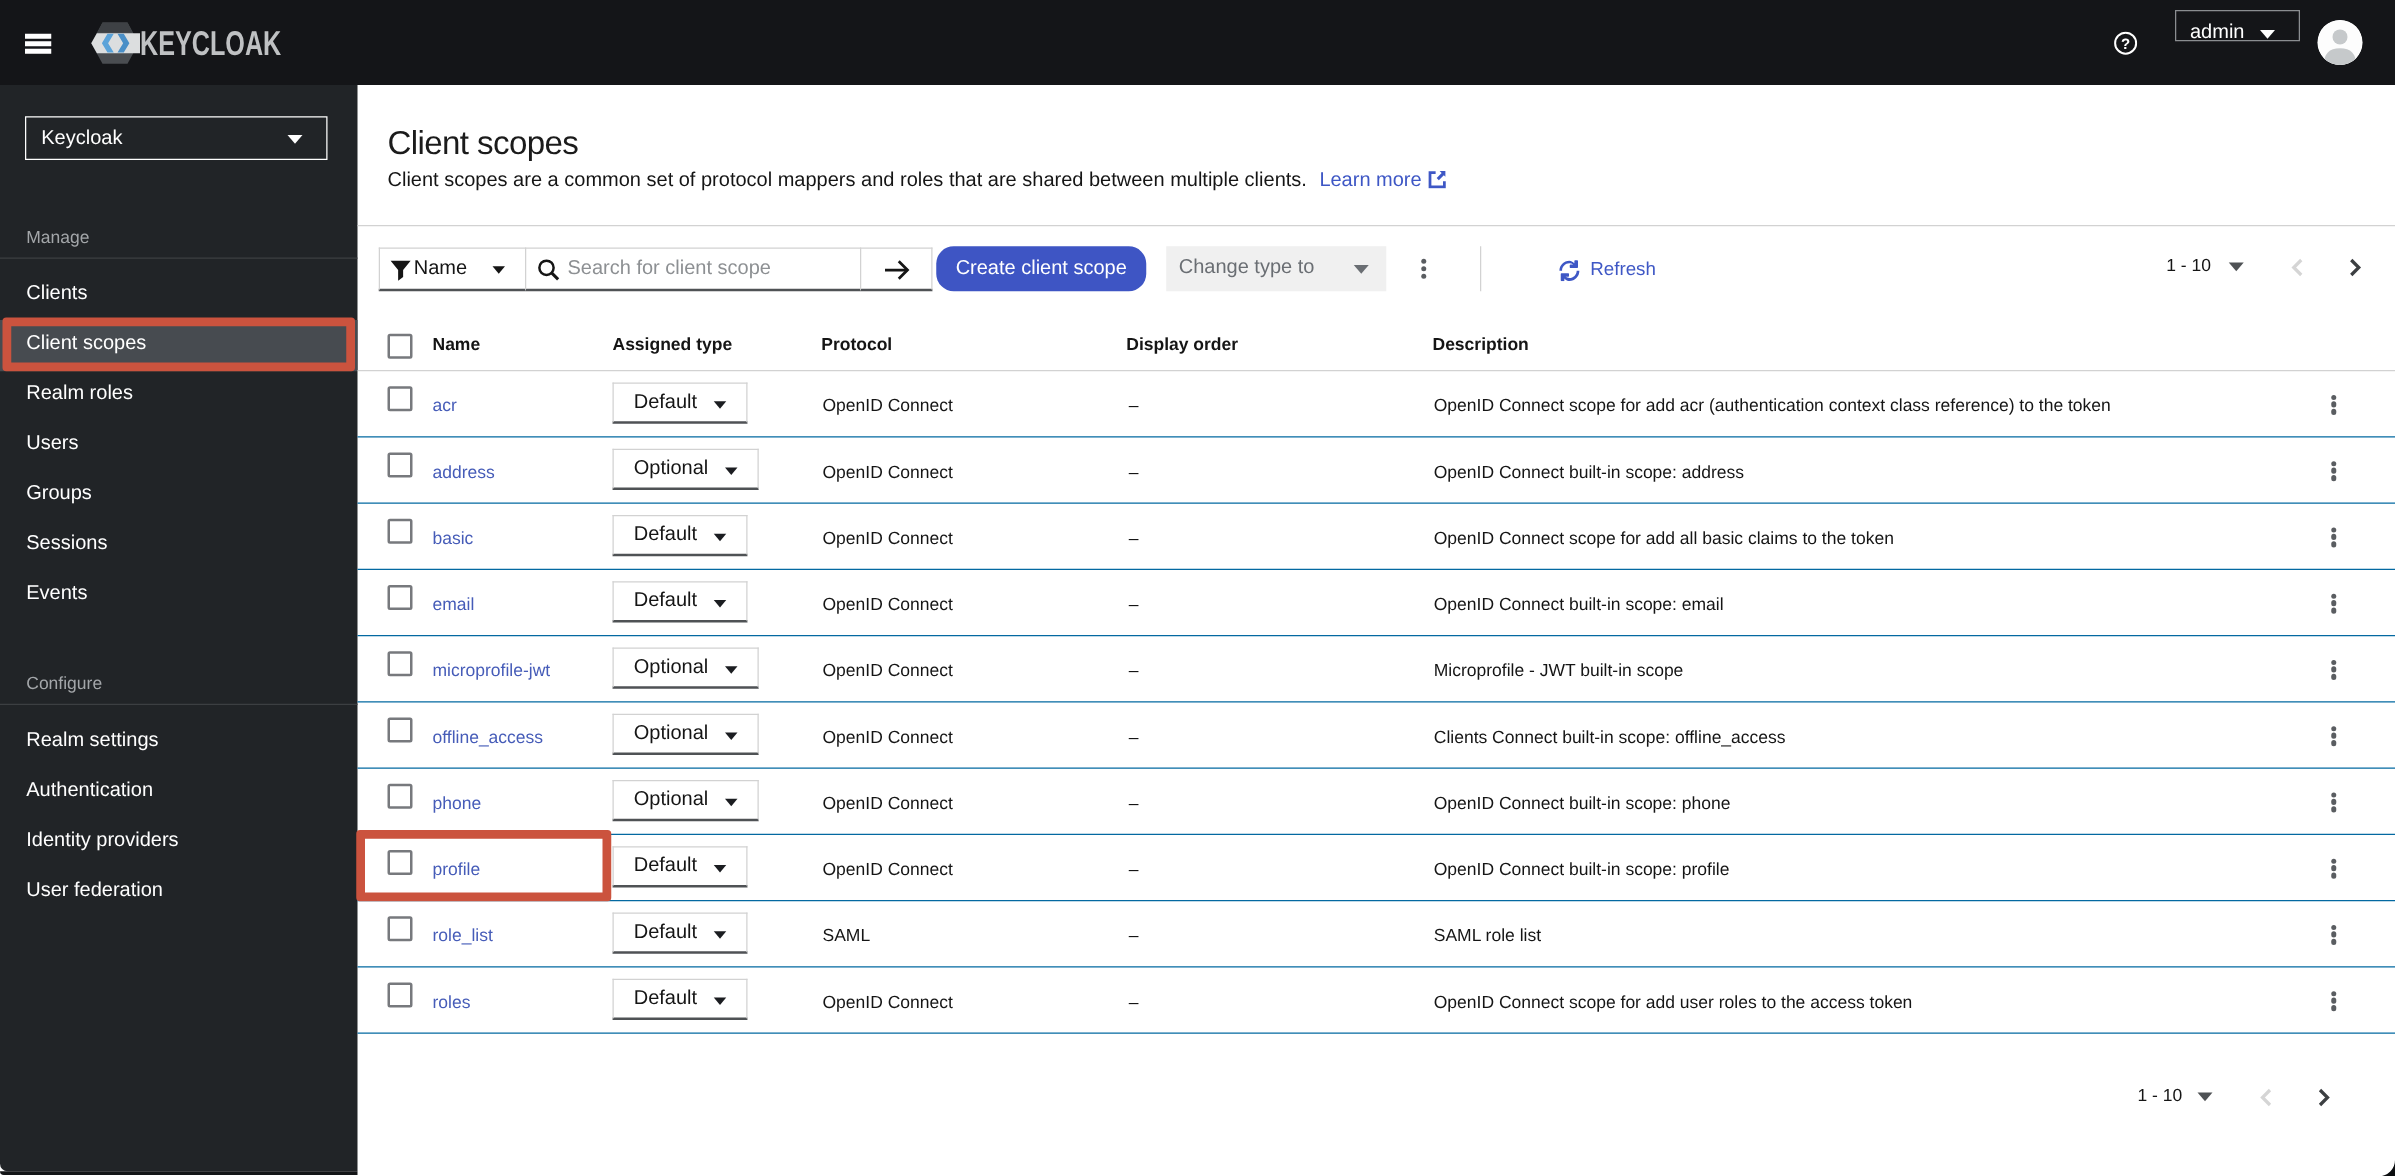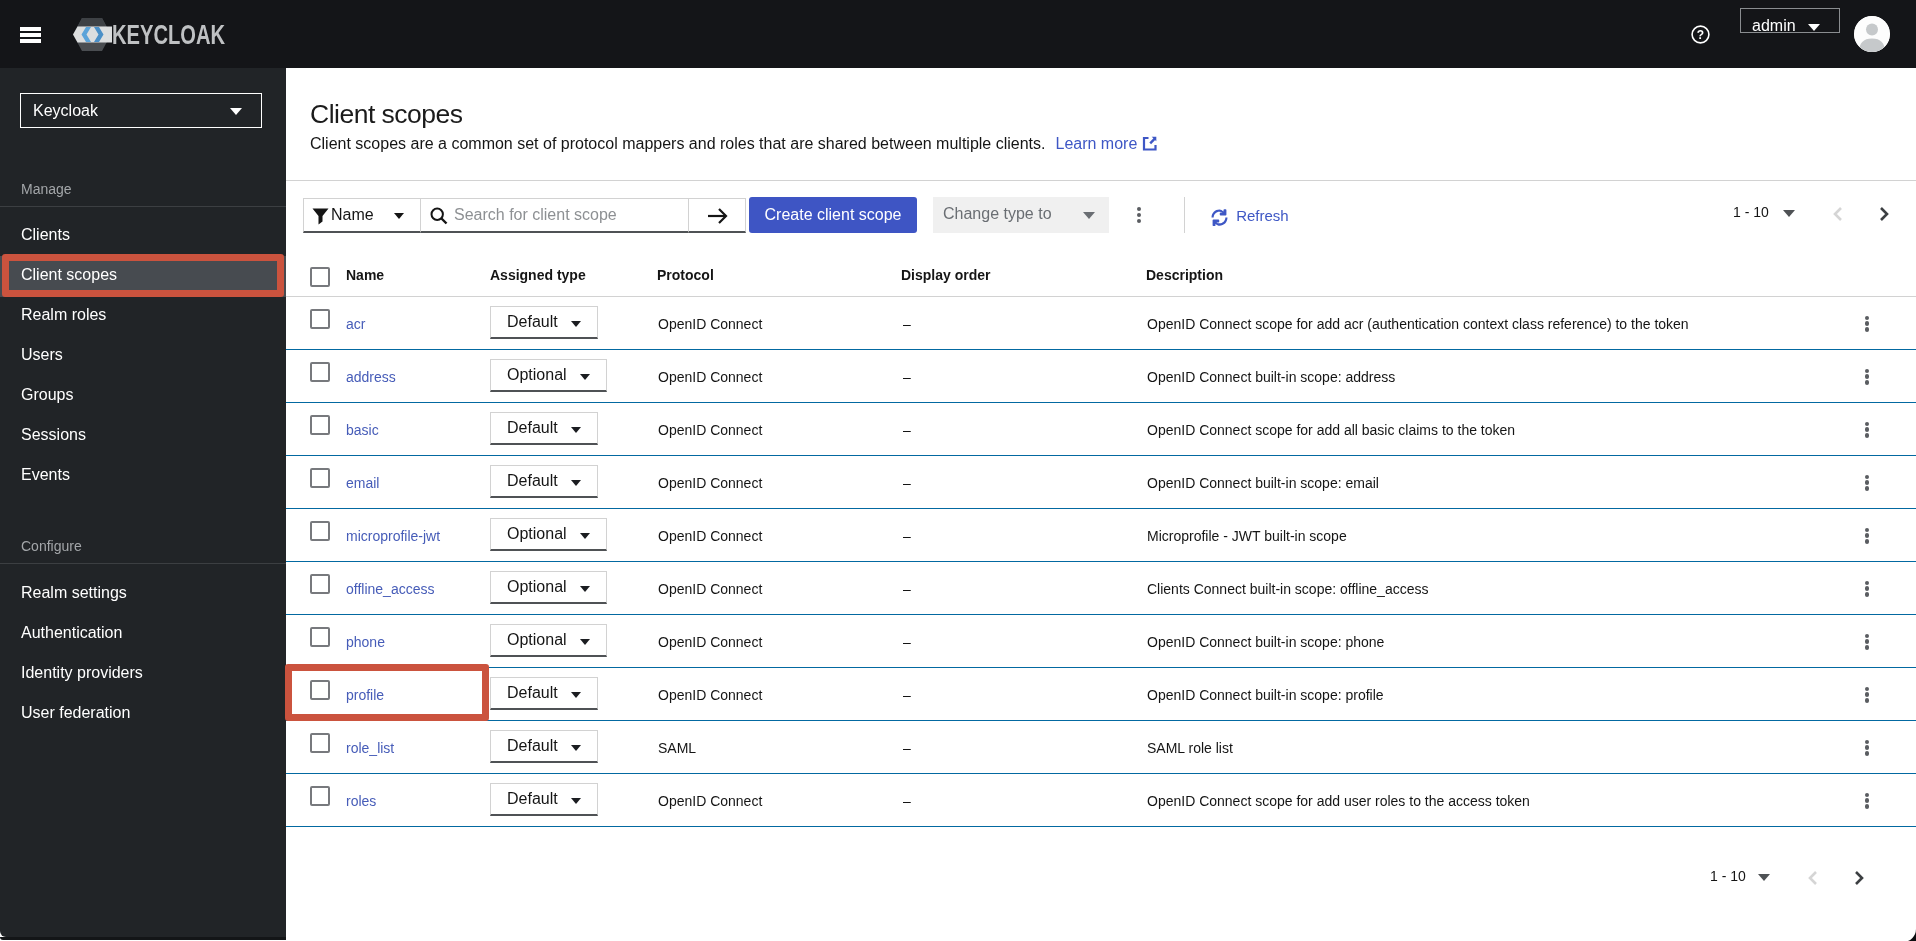--- a/index.html
+++ b/index.html
@@ -36,29 +36,29 @@
 #desc a { color:#3e57c5; text-decoration:none; margin-left:10px; }
 #hdrline { position:absolute; left:286px; top:180px; width:1630px; height:1px; background:#d2d2d2; }
 
 .ctl { position:absolute; background:#fff; border:1px solid #d2d2d2; border-bottom:2px solid #4f5255; }
 #fName { left:303px; top:198px; width:117px; height:35px; border-right:none; }
 #fSearch { left:420px; top:198px; width:268px; height:35px; border-right:none; border-left:1px solid #d2d2d2; }
 #fArrow { left:688px; top:198px; width:58px; height:35px; border-left:1px solid #d2d2d2; }
 #fName .txt { position:absolute; left:27px; top:7px; font-size:16px; color:#151515; }
 #fName .car { position:absolute; right:16px; top:14px; width:0; height:0; border-left:5.5px solid transparent; border-right:5.5px solid transparent; border-top:6.5px solid #151515; }
 #fSearch .ph { position:absolute; left:33px; top:7px; font-size:16px; color:#8d9093; }
-#createbtn { position:absolute; left:749px; top:197px; width:168px; height:36px; background:#3e55c4; border-radius:3px; color:#fff; font-size:16px; text-align:center; line-height:35px; }
+#createbtn { position:absolute; left:749px; top:197px; width:168px; height:36px; background:#3e55c4; border-radius:14px; color:#fff; font-size:16px; text-align:center; line-height:35px; }
 #changetype { position:absolute; left:933px; top:197px; width:176px; height:36px; background:#f0f0f0; color:#6a6e73; font-size:16px; }
 #changetype .txt { position:absolute; left:10px; top:8px; font-size:16px; }
 #changetype .car { position:absolute; right:14px; top:15px; width:0; height:0; border-left:6px solid transparent; border-right:6px solid transparent; border-top:7px solid #6a6e73; }
 .kebab { width:4.4px; }
 .kebab div { width:4.4px; height:4.4px; border-radius:50%; background:#5a5d61; margin-bottom:1.5px; }
 #tkebab { position:absolute; left:1137px; top:207px; }
 #tooldiv { position:absolute; left:1184px; top:197px; width:1px; height:36px; background:#d2d2d2; }
-#refresh { position:absolute; left:1211px; top:207px; color:#3e57c5; font-size:15px; }
+#refresh { position:absolute; left:1247px; top:207px; color:#3e57c5; font-size:15px; }
 #refresh span { vertical-align:2px; margin-left:4px; }
 
 .pgnum { position:absolute; font-size:14px; color:#151515; font-weight:400; white-space:nowrap; }
 .pgcar { position:absolute; width:0; height:0; border-left:6px solid transparent; border-right:6px solid transparent; border-top:7px solid #4f5255; }
 .pgch { position:absolute; }
 
 #thead { position:absolute; left:286px; top:250px; width:1630px; height:47px; border-bottom:1px solid #d2d2d2; font-weight:700; font-size:14px; color:#151515; }
 .cbx { position:absolute; width:20px; height:20px; border:2px solid #77797d; border-radius:2px; background:#fff; }
 .row { position:absolute; left:286px; width:1630px; height:53px; border-bottom:1px solid #0369a1; font-size:14px; color:#151515; }
 .row .cbx { left:24px; top:12px; }

